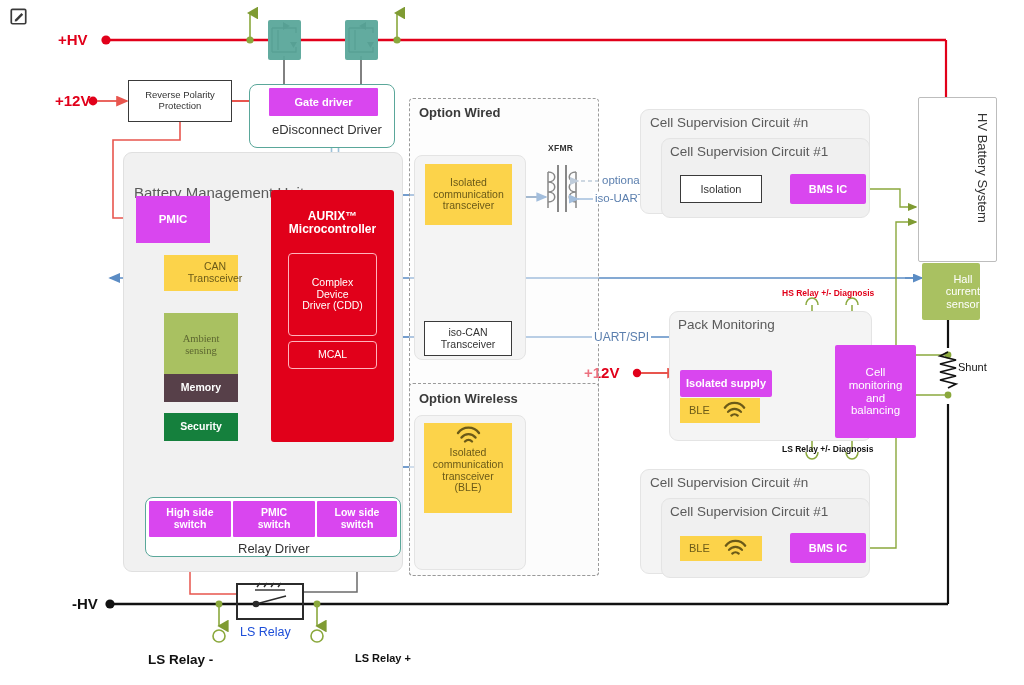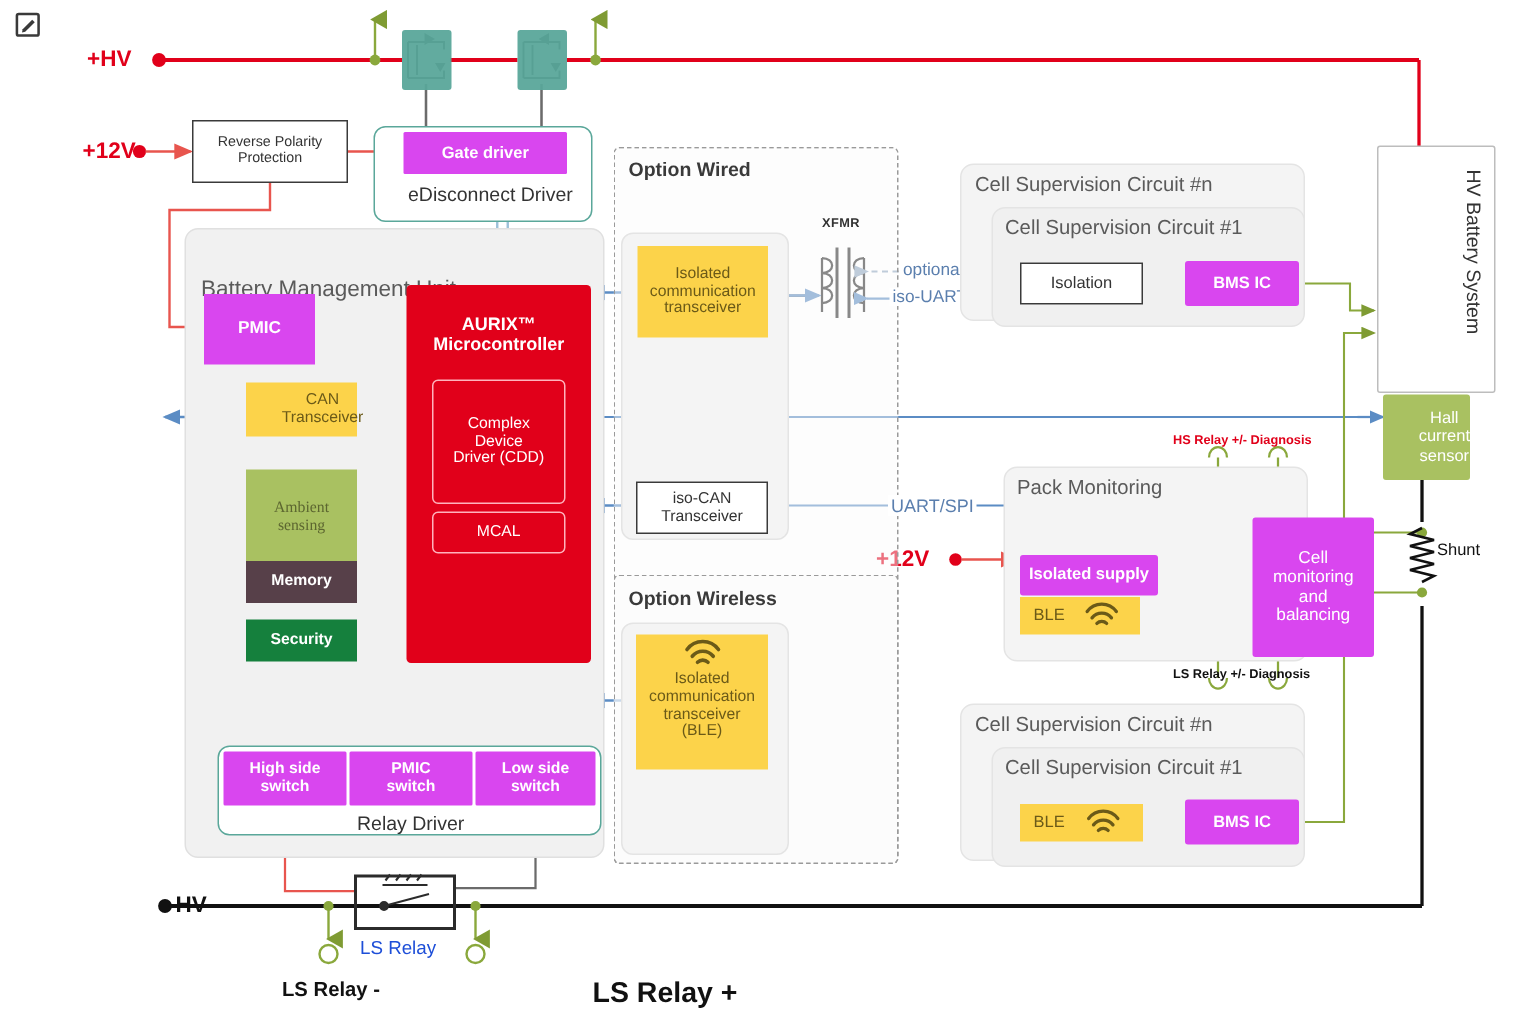--- a/index.html
+++ b/index.html
@@ -26,21 +26,21 @@
   .panel-light{background:#f4f4f4;border:1px solid #e4e4e4;}
   .panel-teal{background:#ffffff;border:1.6px solid #5aa79a;border-radius:8px;}
   .panel-dash{background:rgba(250,250,250,0.45);border:1.4px dashed #9a9a9a;border-radius:4px;}
   .panel-white{background:#ffffff;border:1px solid #bdbdbd;border-radius:2px;}
 
   .panel-title{position:absolute;color:#5a5a5a;font-size:13.5px;white-space:nowrap;}
   .panel-title.big{font-size:15px;margin-top:21px;}
 
   .lbl{position:absolute;white-space:nowrap;}
   .lbl-hv{color:#e1001a;font-weight:bold;font-size:15px;}
-  .lbl-black{color:#111111;font-weight:bold;font-size:15px;margin-left:40px;}
+  .lbl-black{color:#111111;font-weight:bold;font-size:15px;}
   .lbl-blue{color:#5b7fae;font-size:11.5px;background:#ffffff;padding:0 2px;}
   .lbl-reddiag{color:#e1001a;font-weight:bold;font-size:8.5px;}
   .lbl-blkdiag{color:#111111;font-weight:bold;font-size:8.5px;}
   .lbl-xfmr{color:#333333;font-weight:bold;font-size:8.5px;letter-spacing:.3px;}
   .lbl-shunt{color:#111111;font-size:11px;}
   .lbl-lsrelay{color:#1d4ed8;font-size:12.5px;}
   .lbl-domain{color:#111111;font-weight:bold;font-size:14.5px;text-align:center;line-height:1.25;}
 
   .vert{writing-mode:vertical-rl;text-orientation:mixed;}
 
@@ -336,21 +336,21 @@
     <div>
       <div>Low side</div>
       <div>switch</div>
     </div>
   </div>
   <div class="panel-title" style="left:238px;top:541px;color:#333;font-size:13px;">Relay Driver</div>
 
   <div class="abs" style="left:236px;top:583px;width:68px;height:37px;border:2px solid #2b2b2b;background:transparent;"></div>
   <div class="lbl lbl-lsrelay" style="left:240px;top:625px;">LS Relay</div>
   <div class="lbl lbl-black" style="left:148px;top:652px;font-size:13.5px;">LS Relay -</div>
-  <div class="lbl lbl-black" style="left:311px;top:652px;font-size:19px;padding-left:44px;">LS Relay +</div>
+  <div class="lbl lbl-black" style="left:311px;top:652px;font-size:11px;padding-left:44px;">LS Relay +</div>
 
   <div class="panel panel-dash" style="left:409px;top:98px;width:190px;height:478px;"></div>
   <div class="panel-title" style="left:419px;top:105px;color:#3a3a3a;font-weight:bold;font-size:13px;">Option Wired</div>
   <div class="panel panel-light" style="left:414px;top:155px;width:112px;height:205px;border-radius:8px;"></div>
   <div class="blk yellow" style="left:425px;top:164px;width:87px;height:61px;font-size:10.5px;">
     <div>
       <div>Isolated</div>
       <div>communication</div>
       <div>transceiver</div>
     </div>

